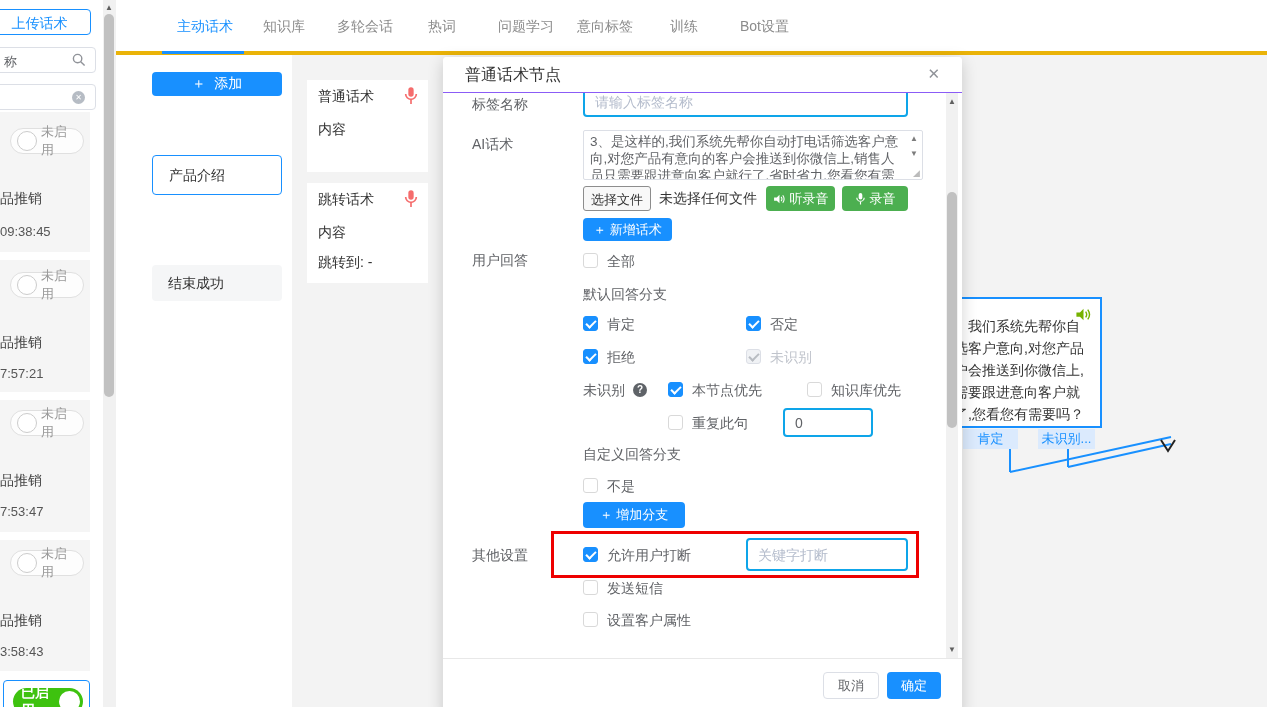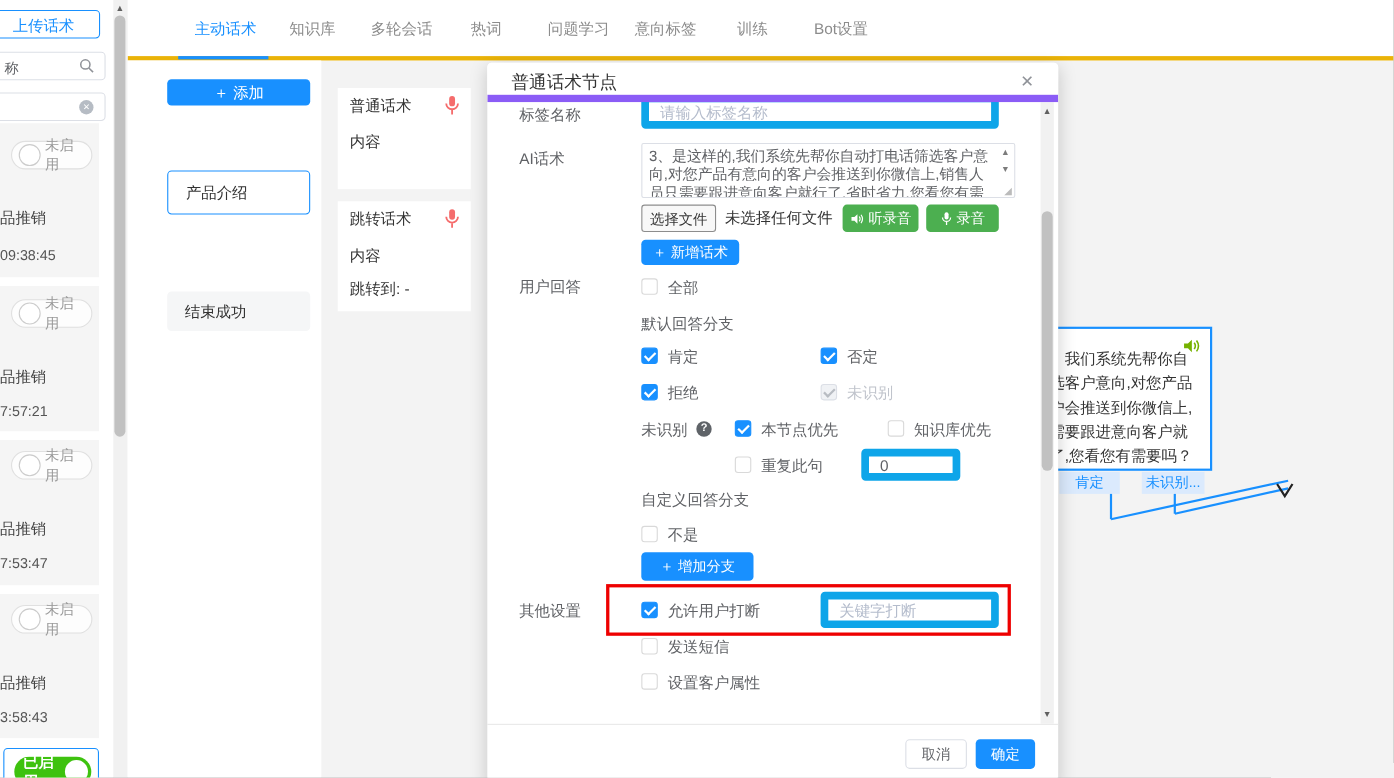--- a/index.html
+++ b/index.html
@@ -30,48 +30,48 @@
     color:#fff;font-size:14px;font-weight:bold;display:flex;align-items:center;justify-content:flex-start;
     padding:0 3px 0 8px;gap:4px;cursor:pointer;}
   .toggle-on .knob{width:21px;height:21px;border-radius:50%;background:#fff;flex:0 0 auto;margin-left:2px;}
   .scrollbar{position:absolute;background:#f1f1f1;}
   .sb-thumb{position:absolute;left:1px;width:10px;background:#c1c1c1;border-radius:5px;}
   .sb-arrow{position:absolute;left:0;width:12px;text-align:center;font-size:8px;color:#606060;line-height:12px;}
 
   
   .col2{position:absolute;left:116px;top:55px;width:176px;bottom:0;background:#fff;}
   .btn-add{position:absolute;left:36px;top:17px;width:130px;height:24px;background:#1890ff;border:none;border-radius:4px;
-    color:#fff;font-size:14px;cursor:pointer;line-height:23px;text-align:center;}
+    color:#fff;font-size:14px;cursor:pointer;line-height:23px;text-align:center;font-family:Liberation Mono, monospace;}
   .flow-item{position:absolute;left:36px;width:130px;height:36px;background:#f5f6f7;border-radius:4px;
     line-height:36px;padding-left:16px;color:#333;font-size:14px;cursor:pointer;}
   .flow-item.selected{background:#fff;border:1px solid #1890ff;height:40px;line-height:38px;}
 
   
   .content-bg{position:absolute;left:292px;top:55px;right:0;bottom:0;background:#f3f3f3;}
   .node-card{position:absolute;left:307px;width:121px;background:#fff;}
   .node-card .t{position:absolute;left:11px;font-size:14px;color:#333;}
   .mic{position:absolute;width:16px;height:20px;}
 
   .flow-node{position:absolute;left:940px;top:297px;width:162px;height:131px;background:#fff;border:2px solid #1890ff;}
   .flow-node .line{position:absolute;left:12px;font-size:14px;color:#333;white-space:nowrap;}
   .branch-tab{position:absolute;top:429px;height:20px;background:#dbeafd;color:#1890ff;font-size:13px;
     text-align:center;line-height:20px;cursor:pointer;}
   .jump-card{position:absolute;left:1108px;top:450px;width:120px;height:103px;background:#fff;}
   .jump-card .t{position:absolute;left:10px;font-size:14px;color:#333;white-space:nowrap;}
 
   
   .modal{position:absolute;left:443px;top:57px;width:519px;height:660px;background:#fff;border-radius:4px;
     box-shadow:0 4px 16px rgba(0,0,0,.18);z-index:10;}
-  .modal-header{position:absolute;left:0;top:0;right:0;height:36px;background:#fff;border-bottom:7px solid #8b5cf6;
+  .modal-header{position:absolute;left:0;top:0;right:0;height:36px;background:#fff;border-bottom:1px solid #8b5cf6;
     border-radius:4px 4px 0 0;z-index:3;}
   .modal-title{position:absolute;left:22px;top:8px;font-size:16px;color:#333;}
   .modal-close{position:absolute;right:22px;top:8px;font-size:15px;color:#909399;cursor:pointer;}
   .m-label{position:absolute;left:29px;font-size:14px;color:#606266;}
   .m-text{position:absolute;font-size:14px;color:#606266;font-family:Liberation Mono, monospace;}
-  .m-input{position:absolute;background:#fff;border:7px solid #0ea5e9;border-radius:4px;font-size:14px;
+  .m-input{position:absolute;background:#fff;border:2px solid #0ea5e9;border-radius:4px;font-size:14px;
     color:#606266;padding:0 10px;font-family:"Liberation Sans","DejaVu Sans",sans-serif;}
   .m-input::placeholder{color:#b4bccc;}
   .m-textarea{position:absolute;left:140px;top:73px;width:340px;height:50px;border:1px solid #dcdfe6;border-radius:2px;
     font-size:13.5px;line-height:17px;color:#606266;padding:2px 18px 2px 6px;resize:none;overflow:hidden;
     font-family:"Liberation Sans","DejaVu Sans",sans-serif;}
   .cb{position:absolute;width:15px;height:15px;border:1px solid #d9d9d9;border-radius:3px;background:#fff;cursor:pointer;}
   .cb.checked{background:#1890ff;border-color:#1890ff;}
   .cb.checked::after{content:"";position:absolute;left:4px;top:1px;width:4px;height:8px;border:solid #fff;
     border-width:0 2px 2px 0;transform:rotate(45deg);}
   .cb.disabled{background:#f0f2f5;border-color:#dcdfe6;cursor:default;}

